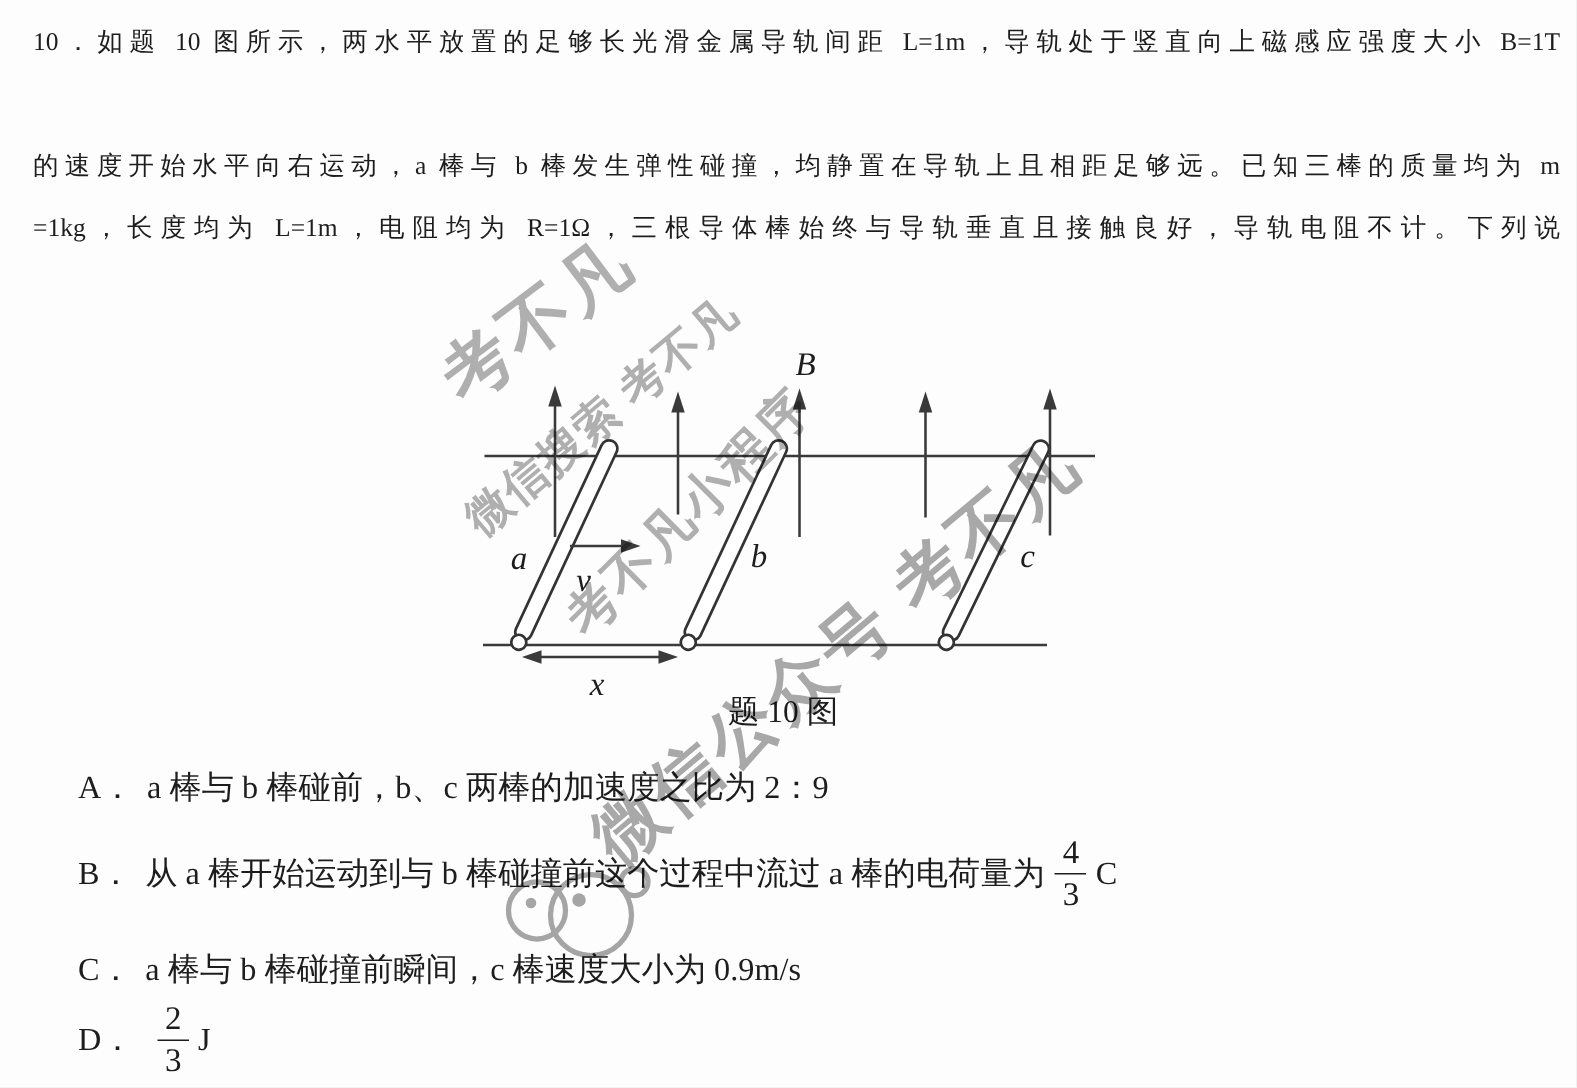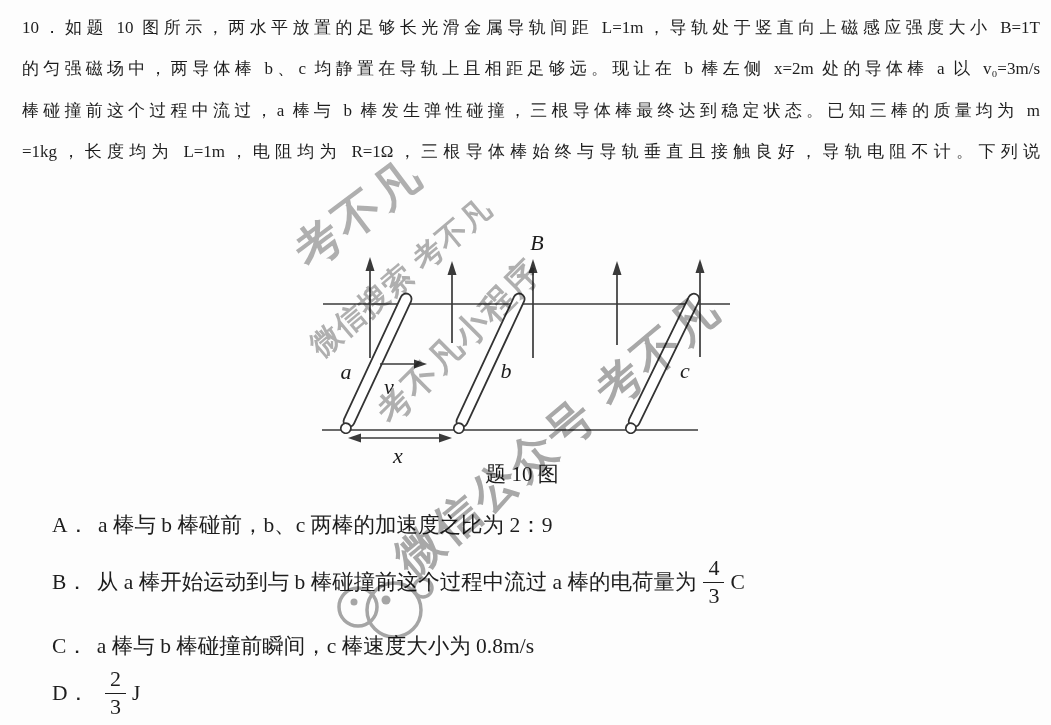--- a/index.html
+++ b/index.html
@@ -37,22 +37,21 @@
     transform-origin:0 50%;
   }
   .logo{position:absolute;mix-blend-mode:multiply;opacity:.9;}
 </style>
 </head>
 <body>
 
 <div class="page">
 
   <div class="qline jline" style="top:15px">10．如题 10 图所示，两水平放置的足够长光滑金属导轨间距 L=1m，导轨处于竖直向上磁感应强度大小 B=1T</div>
-  <div class="qline jline" style="top:56px">的匀强磁场中，两导体棒 b、c 均静置在导轨上且相距足够远。现让在 b 棒左侧 x=2m 处的导体棒 a 以 v₀=3m/s</div>
-  <div class="qline jline" style="top:98px">棒碰撞前这个过程中流过，a 棒与 b 棒发生弹性碰撞，三根导体棒最终达到稳定状态。已知三棒的质量均为 m</div>
+  <div class="qline jline" style="top:98px">的速度开始水平向右运动，a 棒与 b 棒发生弹性碰撞，均静置在导轨上且相距足够远。已知三棒的质量均为 m</div>
   <div class="qline jline" style="top:139px">=1kg，长度均为 L=1m，电阻均为 R=1Ω，三根导体棒始终与导轨垂直且接触良好，导轨电阻不计。下列说</div>
 
   <svg class="fig" viewBox="300 225 470 275">
 
     <line class="figline" x1="323" y1="304" x2="730" y2="304"></line>
     <line class="figline" x1="322" y1="430" x2="698" y2="430"></line>
 
     <g>
       <line class="figline" x1="370" y1="358" x2="370" y2="270"></line>
       <path class="fighead" d="M370 257 L365.5 271 L374.5 271 Z"></path>
@@ -117,21 +116,21 @@
       <span>从 a 棒开始运动到与 b 棒碰撞前这个过程中流过 a 棒的电荷量为</span>
       <span class="frac">
         <span class="num">4</span>
         <span class="den">3</span>
       </span>
       <span class="unit">C</span>
   </div>
 
   <div class="opt" style="top:633px">
     <span class="olabel">C．</span>
-      <span>a 棒与 b 棒碰撞前瞬间，c 棒速度大小为 0.8m/s</span>
+      <span>a 棒与 b 棒碰撞前瞬间，c 棒速度大小为 0.9m/s</span>
   </div>
 
   <div class="opt optf" style="top:664px">
     <span class="olabel">D．</span>
       <span class="frac">
         <span class="num">2</span>
         <span class="den">3</span>
       </span>
       <span class="unit">J</span>
   </div>

